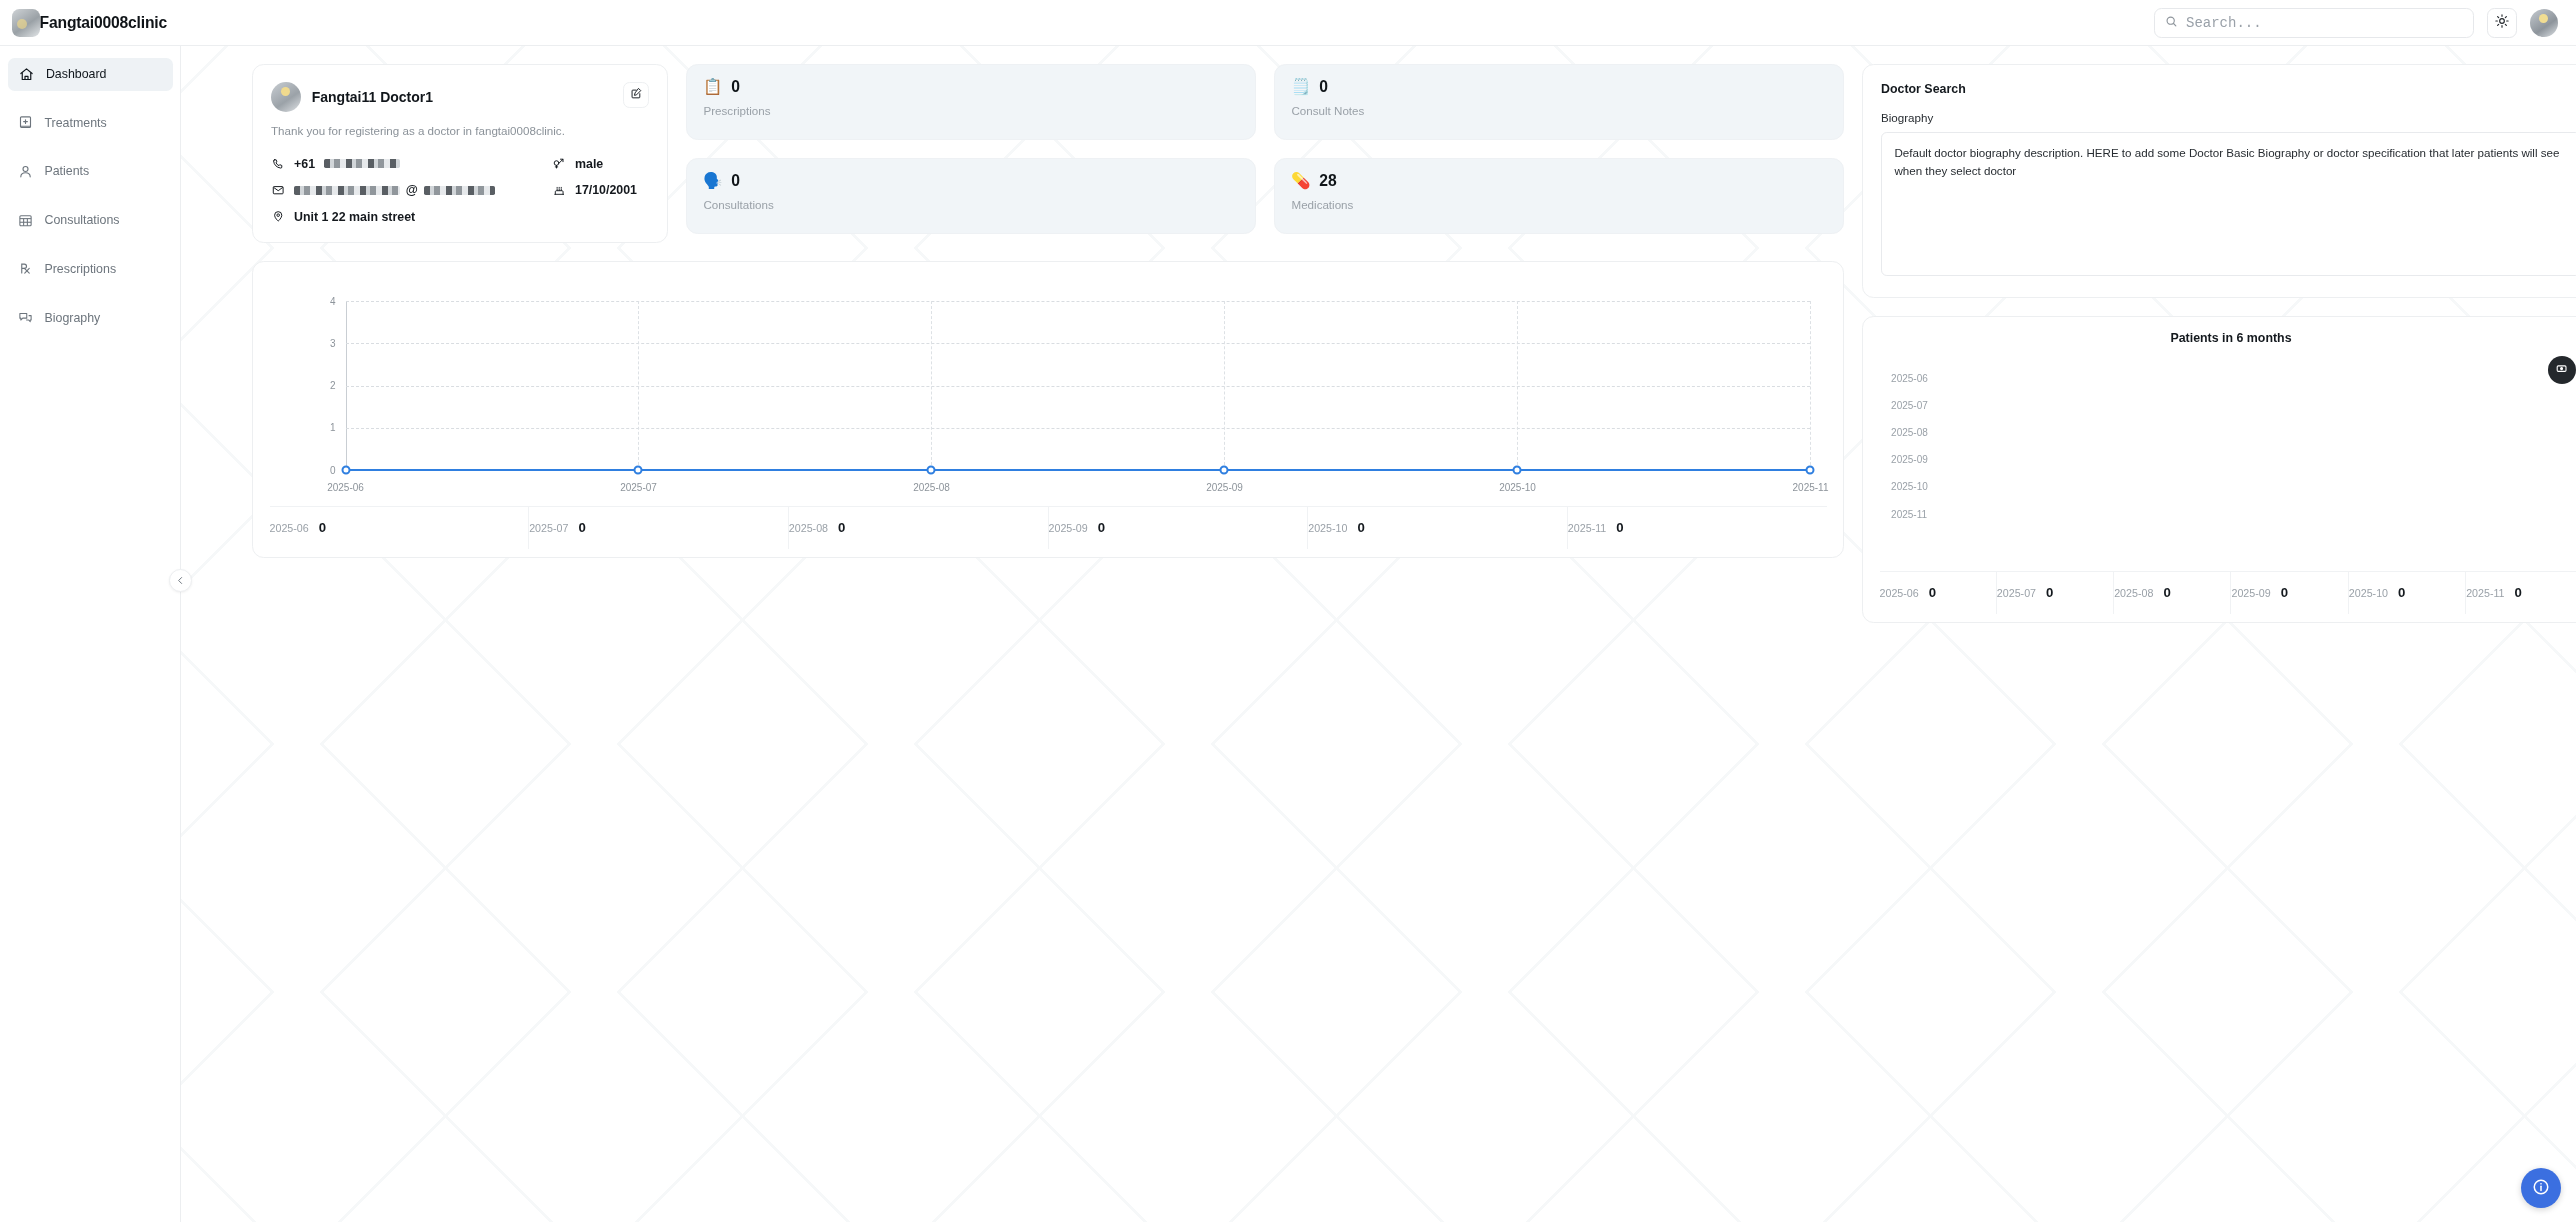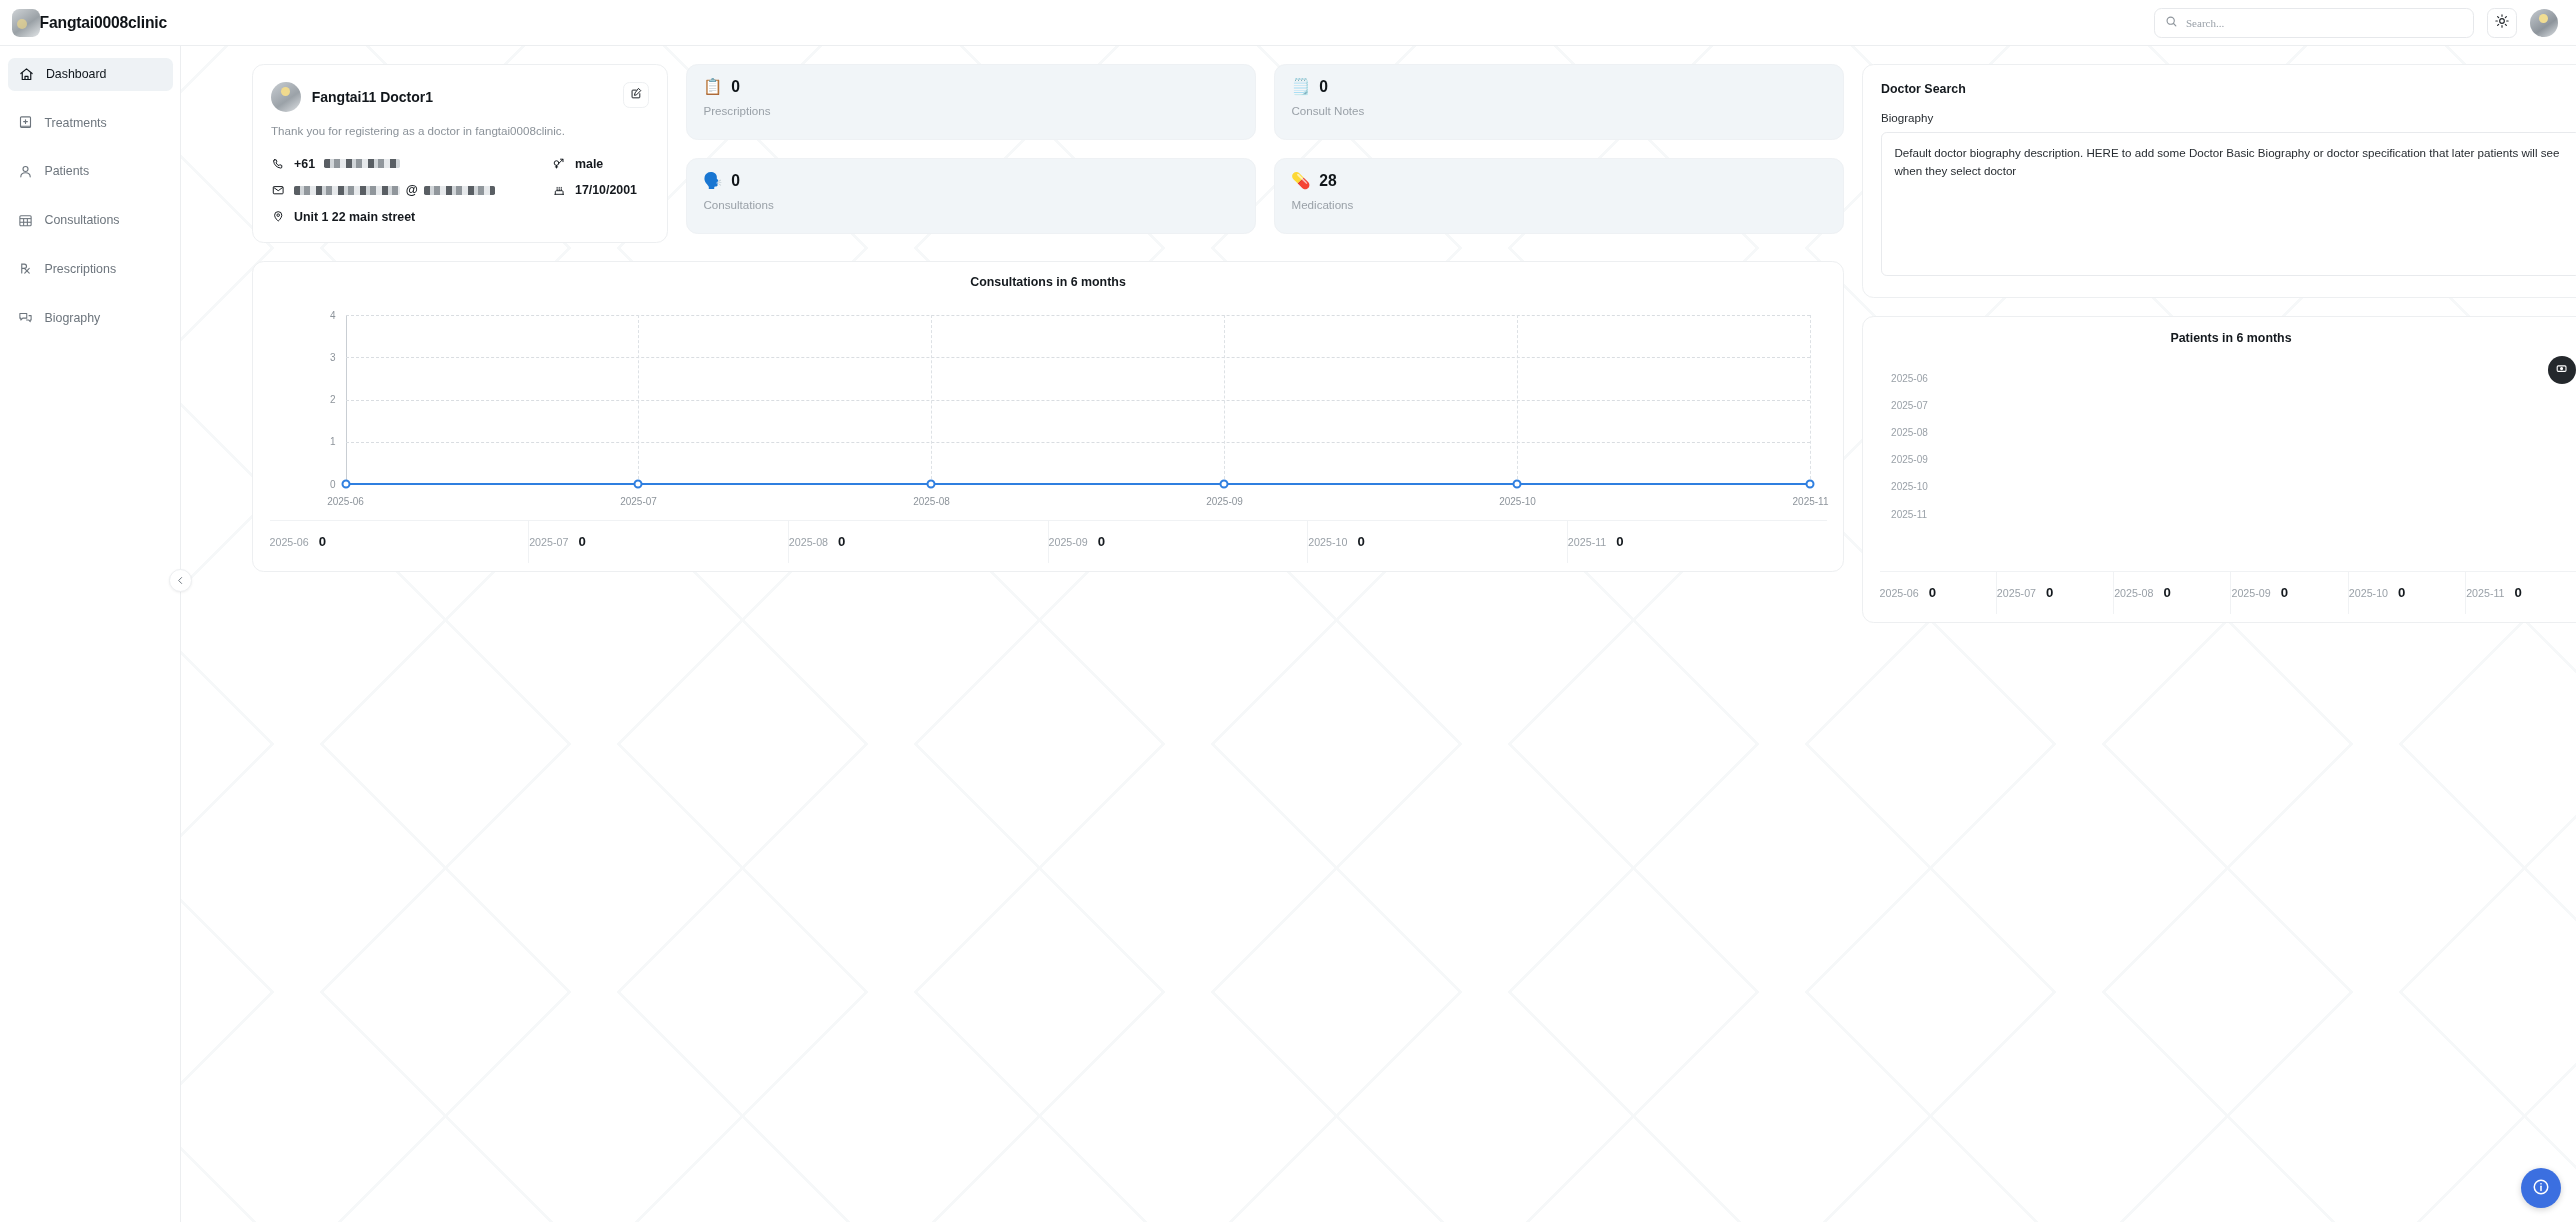--- a/index.html
+++ b/index.html
@@ -47,22 +47,22 @@
 
   .header-right {
     margin-left: auto; display: flex; align-items: center; gap: 13.2px;
     padding-right: 18px;
   }
   .search-box {
     width: 320px; height: 30px; border: 0.8px solid #e6e8eb; border-radius: 7.4px;
     display: flex; align-items: center; gap: 8.3px; padding: 0 10.7px; background: #fff;
   }
   .search-box input {
-    border: none; outline: none; font-size: 11px; color: #3a4046;
-    font-family: Liberation Serif, serif; background: transparent; width: 100%;
+    border: none; outline: none; font-size: 14px; color: #3a4046;
+    font-family: Liberation Mono, monospace; background: transparent; width: 100%;
   }
   .search-box input::placeholder { color: #9aa1a9; }
   .icon-btn {
     width: 30px; height: 30px; border: 0.8px solid #e6e8eb; border-radius: 7.4px;
     background: #fff; display: flex; align-items: center; justify-content: center;
     cursor: pointer;
   }
   .avatar-btn {
     width: 28px; height: 28px; border-radius: 50%; overflow: hidden;
     background: linear-gradient(145deg,#c6cbd0,#8d949b 60%,#dfe3e6);
@@ -425,21 +425,20 @@
                   <span class="stat-emoji">💊</span>
                   <span class="stat-value">28</span>
                 </div>
                 <div class="stat-label">Medications</div>
               </div>
             </div>
           </div>
         </div>
 
         <div class="card chart-card">
-          <div class="chart-title">Consultations in 6 months</div>
           <div class="chart-area">
             <div class="ylab" style="top:10px;">4</div>
             <div class="ylab" style="top:52px;">3</div>
             <div class="ylab" style="top:94px;">2</div>
             <div class="ylab" style="top:136px;">1</div>
             <div class="ylab" style="top:179px;">0</div>
 
             <div class="plot">
               <div class="axis-y"></div>
               <div class="gline" style="top:0%;"></div>

